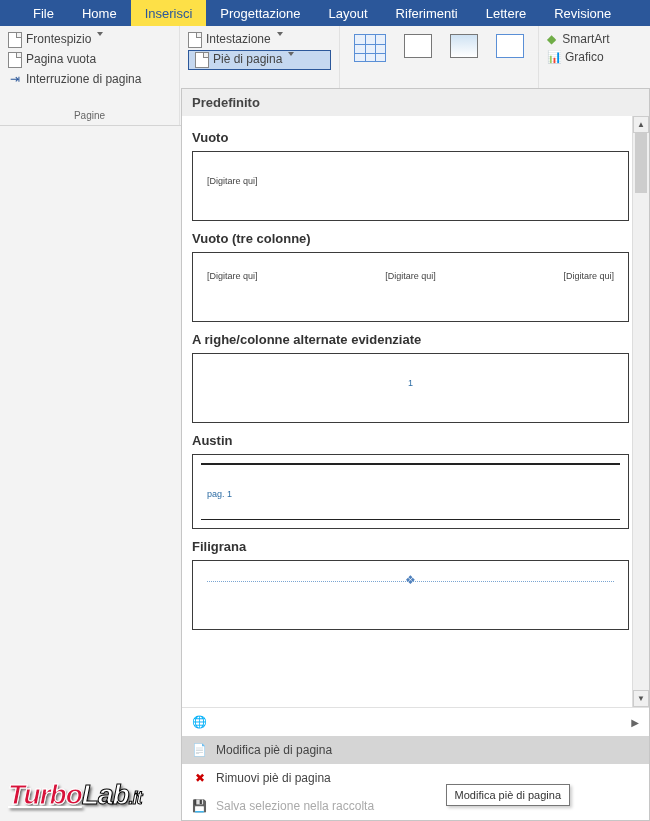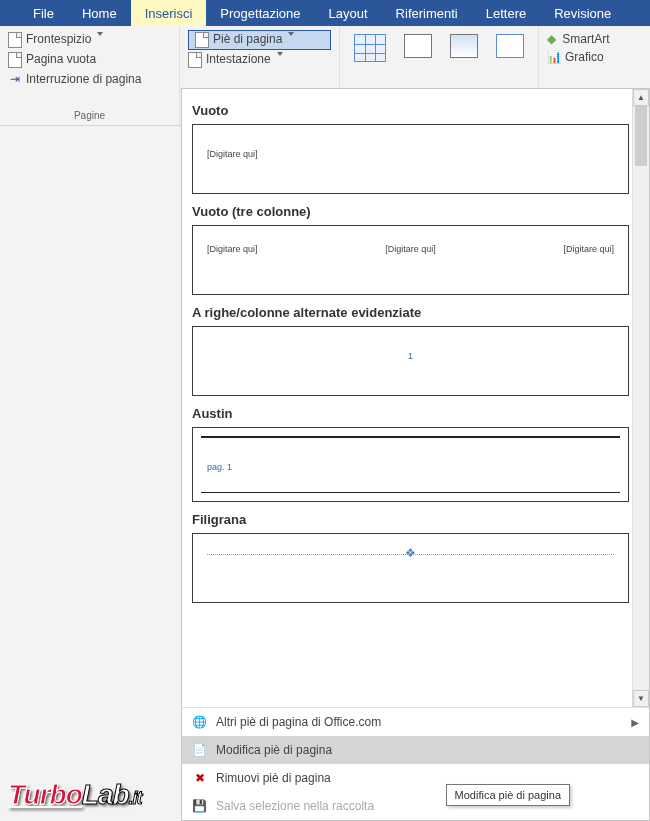--- a/index.html
+++ b/index.html
@@ -1,20 +1,20 @@
 <!DOCTYPE html>
 <html><head>
 <meta charset="utf-8">
 <style>
   * { box-sizing: border-box; margin: 0; padding: 0; font-family: "Segoe UI", Tahoma, sans-serif; }
   body { width: 650px; height: 821px; background: #f3f3f3; overflow: hidden; position: relative; }
   
   .tab-bar { background: #2b579a; height: 26px; display: flex; align-items: stretch; padding-left: 19px; }
   .tab { color: #fff; font-size: 13px; padding: 4px 14px; cursor: pointer; display: flex; align-items: center; }
-  .tab.active { background: #fef9c3; color: #2b579a; }
+  .tab.active { background: #fde047; color: #2b579a; }
   
   .ribbon { background: #f3f3f3; height: 100px; border-bottom: 1px solid #d4d4d4; display: flex; }
   .group { border-right: 1px solid #e1e1e1; padding: 4px 8px; display: flex; flex-direction: column; height: 100%; }
   .group-label { font-size: 10px; color: #666; text-align: center; margin-top: auto; padding-top: 2px; }
   .btn-row { display: flex; align-items: flex-start; gap: 4px; padding: 2px 0; font-size: 12px; color: #444; cursor: pointer; }
   .btn-large { display: flex; flex-direction: column; align-items: center; padding: 4px 6px; font-size: 11px; color: #444; cursor: pointer; }
   .icon-page { width: 14px; height: 16px; border: 1px solid #888; background: #fff; position: relative; }
   .icon-page::after { content: ""; position: absolute; top: 0; right: 0; width: 4px; height: 4px; background: #f3f3f3; border-left: 1px solid #888; border-bottom: 1px solid #888; }
   .icon-table { width: 32px; height: 28px; border: 1px solid #5a8fd6; background: linear-gradient(#e8f0fb, #e8f0fb) padding-box; position: relative; }
   .icon-table::before, .icon-table::after { content: ""; position: absolute; background: #5a8fd6; }
@@ -89,30 +89,30 @@
       <span>Pagina vuota</span>
     </div>
     <div class="btn-row">
       <span class="interrupt">⇥</span>
       <span>Interruzione di pagina</span>
     </div>
     <div class="group-label">Pagine</div>
   </div>
 
   <div class="group" style="width:160px">
+    <div class="btn-row">
+      <span class="icon-page"></span>
+      <span>Intestazione</span>
+      <span class="caret"></span>
+    </div>
     <div class="btn-row dd-active">
       <span class="icon-page"></span>
       <span>Piè di pagina</span>
       <span class="caret"></span>
     </div>
-    <div class="btn-row">
-      <span class="icon-page"></span>
-      <span>Intestazione</span>
-      <span class="caret"></span>
-    </div>
   </div>
 
   <div class="group" style="flex-direction:row; align-items:flex-start; gap:6px;">
     <div class="btn-large">
       <div class="icon-table"></div>
     </div>
     <div class="btn-large">
       <div class="icon-img"></div>
     </div>
     <div class="btn-large">
@@ -129,20 +129,21 @@
       <span>SmartArt</span>
     </div>
     <div class="btn-row">
       <span class="icon-chart"></span>
       <span>Grafico</span>
     </div>
   </div>
 </div>
 
 <div class="gallery">
+  <div class="gallery-header">Predefinito</div>
   <div class="gallery-body">
 
     <div class="item-title">Vuoto</div>
     <div class="preview">
       <span class="ph">[Digitare qui]</span>
     </div>
 
     <div class="item-title">Vuoto (tre colonne)</div>
     <div class="preview">
       <div class="three-col">
@@ -172,21 +173,20 @@
     <div class="scrollbar-fake">
       <div class="sb-btn">▲</div>
       <div class="sb-thumb"></div>
       <div class="sb-btn sb-down">▼</div>
     </div>
   </div>
 
   <div class="menu-list">
     <div class="menu-item">
       <span class="menu-icon">🌐</span>
-      <span>Altri piè di pagina di Office.com</span>
       <span class="menu-arrow">▶</span>
     </div>
     <div class="menu-item hover">
       <span class="menu-icon">📄</span>
       <span>Modifica piè di pagina</span>
     </div>
     <div class="menu-item">
       <span class="menu-icon" style="color:#c00">✖</span>
       <span>Rimuovi piè di pagina</span>
     </div>

